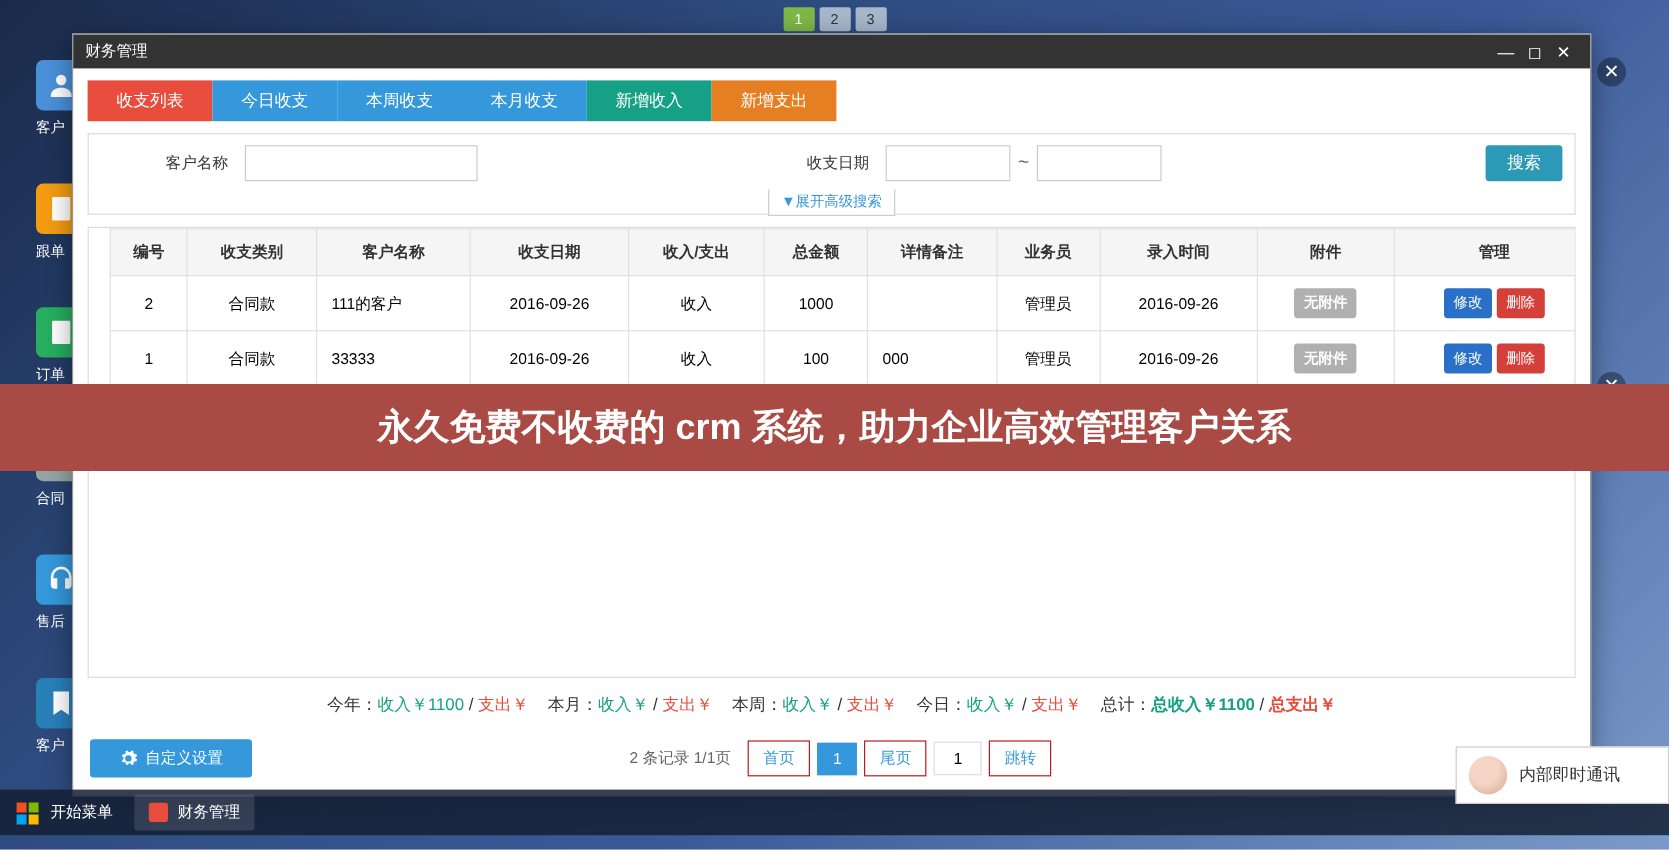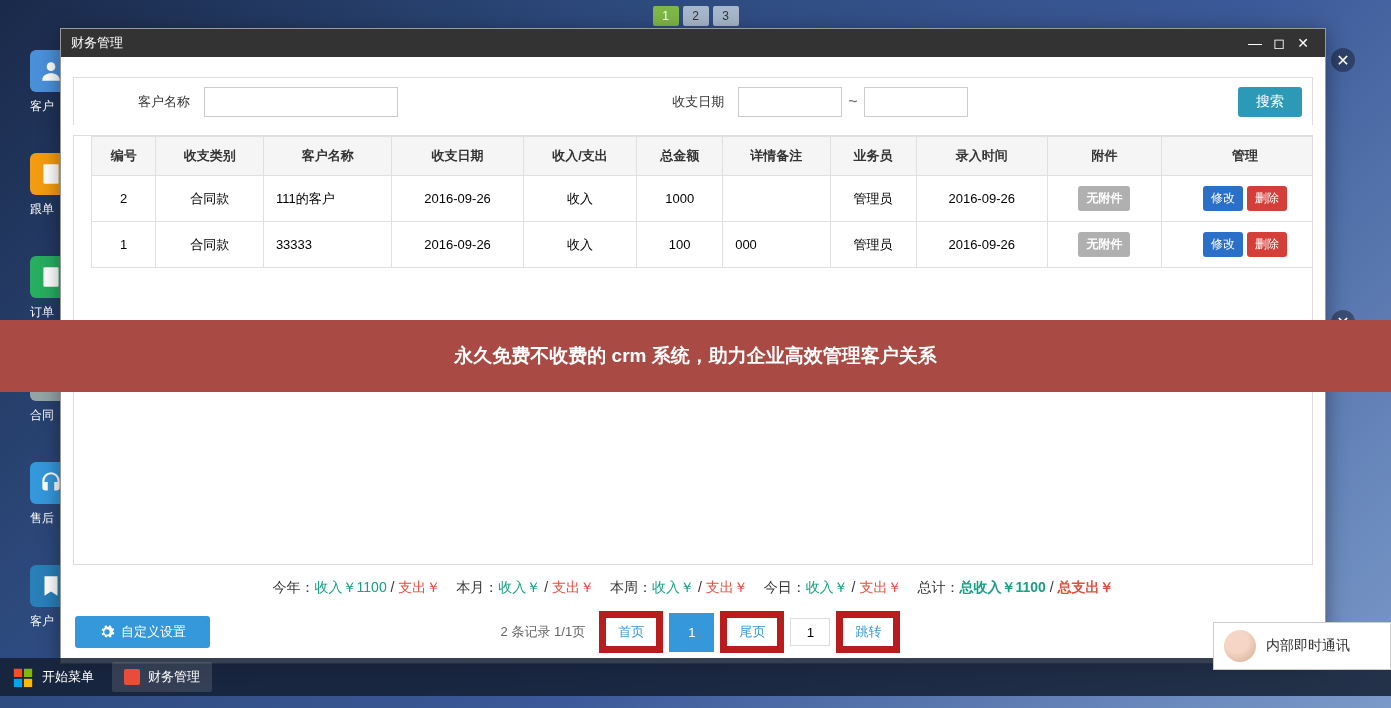--- a/index.html
+++ b/index.html
@@ -60,26 +60,26 @@
   
   .summary { height: 46px; display: flex; align-items: center; justify-content: center; gap: 16px; font-size: 14px; color: #333; }
   .summary .in { color: #16a085; } .summary .out { color: #e74c3c; } .summary .tot-in { color: #16a085; font-weight: bold; } .summary .tot-out { color: #e74c3c; font-weight: bold; }
   
   
   .pager-row { height: 42px; display: flex; align-items: center; padding: 0 2px; }
   .btn-custom { height: 32px; padding: 0 24px; background: #3498db; color: #fff; border: none; border-radius: 3px; font-size: 13px; display: flex; align-items: center; gap: 6px; cursor: pointer; }
   .gear-icon { width: 16px; height: 16px; fill: #fff; }
   .pager { flex: 1; display: flex; align-items: center; justify-content: center; gap: 6px; font-size: 13px; color: #3498db; }
   .pager .info { color: #666; margin-right: 8px; }
-  .pg-btn { padding: 5px 12px; border: 7px solid #b91c1c; background: #fff; color: #3498db; cursor: pointer; text-align: right; }
+  .pg-btn { padding: 5px 12px; border: 1px solid #b91c1c; background: #fff; color: #3498db; cursor: pointer; text-align: right; }
   .pg-btn.cur { background: #3498db; color: #fff; border-color: #3498db; }
   .pg-input { width: 40px; height: 28px; text-align: center; border: 1px solid #ddd; }
   
   
-  .banner { position: absolute; left: 0; top: 320px; width: 1391px; height: 72px; background: #a94a44; color: #fff; display: flex; align-items: center; justify-content: center; font-size: 19px; font-weight: bold; z-index: 100; }
+  .banner { position: absolute; left: 0; top: 320px; width: 1391px; height: 72px; background: #a94a44; color: #fff; display: flex; align-items: center; justify-content: center; font-size: 30px; font-weight: bold; z-index: 100; }
   
   
   .taskbar { position: absolute; bottom: 12px; left: 0; width: 100%; height: 38px; background: rgba(20,30,50,0.85); display: flex; align-items: center; z-index: 200; }
   .start-btn { display: flex; align-items: center; height: 38px; padding: 0 12px; color: #fff; font-size: 13px; cursor: pointer; gap: 8px; }
   .win-logo { width: 22px; height: 22px; }
   .task-item { display: flex; align-items: center; height: 30px; margin-left: 6px; padding: 0 12px; background: rgba(255,255,255,0.12); color: #fff; font-size: 13px; cursor: pointer; gap: 8px; border-radius: 2px; }
   .ti-icon { width: 16px; height: 16px; background: #e74c3c; border-radius: 2px; }
   
   
   .chat-widget { position: absolute; right: 0; bottom: 38px; width: 178px; height: 48px; background: #fff; border: 1px solid #ccc; display: flex; align-items: center; padding: 0 10px; gap: 10px; font-size: 14px; color: #333; z-index: 200; cursor: pointer; }
@@ -151,31 +151,42 @@
 
 <div class="window">
   <div class="titlebar">
     <span>财务管理</span>
     <div class="spacer"></div>
     <div class="winbtn">—</div>
     <div class="winbtn">◻</div>
     <div class="winbtn">✕</div>
   </div>
   <div class="win-body">
+    <div class="tabs">
+      <div class="tab t0">收支列表</div>
+      <div class="tab t1">今日收支</div>
+      <div class="tab t2">本周收支</div>
+      <div class="tab t3">本月收支</div>
+      <div class="tab t4">新增收入</div>
+      <div class="tab t5">新增支出</div>
+    </div>
 
     <div class="searchbar">
       <span class="sb-label" style="width:120px; text-align:right;">客户名称</span>
       <input class="sb-input w1" style="">
       <div class="sb-spacer"></div>
       <span class="sb-label">收支日期</span>
       <input class="sb-input w2" style="">
       <span class="sb-tilde">~</span>
       <input class="sb-input w2" style="">
       <div class="sb-spacer"></div>
       <button class="btn-search">搜索</button>
+    </div>
+    <div class="adv-wrap">
+      <div class="adv-tab">▼展开高级搜索</div>
     </div>
 
     <div class="table-wrap">
       <table>
         <thead>
             <tr id="thead-row">
               <th>编号</th>
               <th>收支类别</th>
               <th>客户名称</th>
               <th>收支日期</th>

